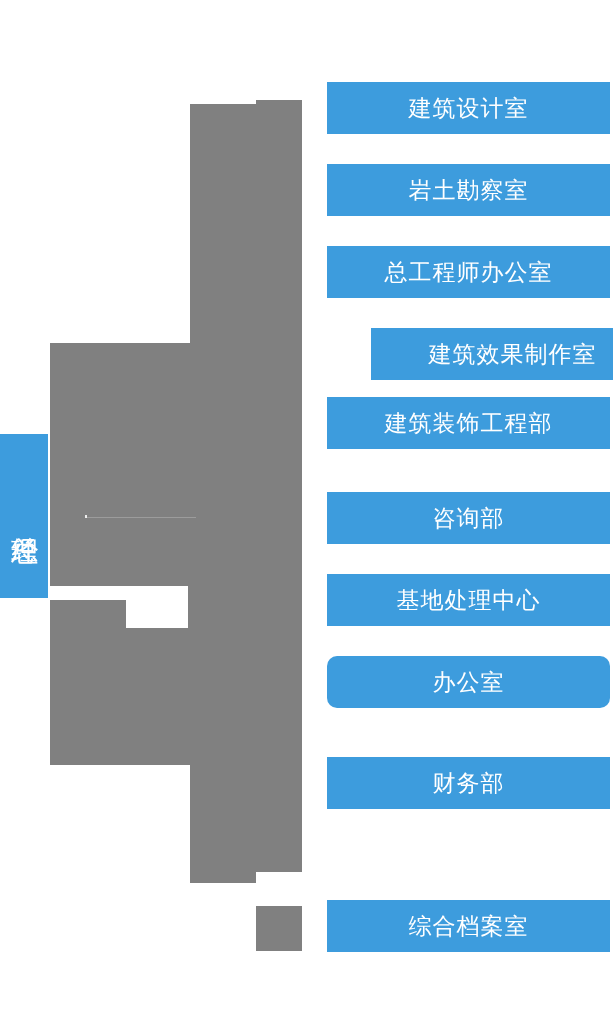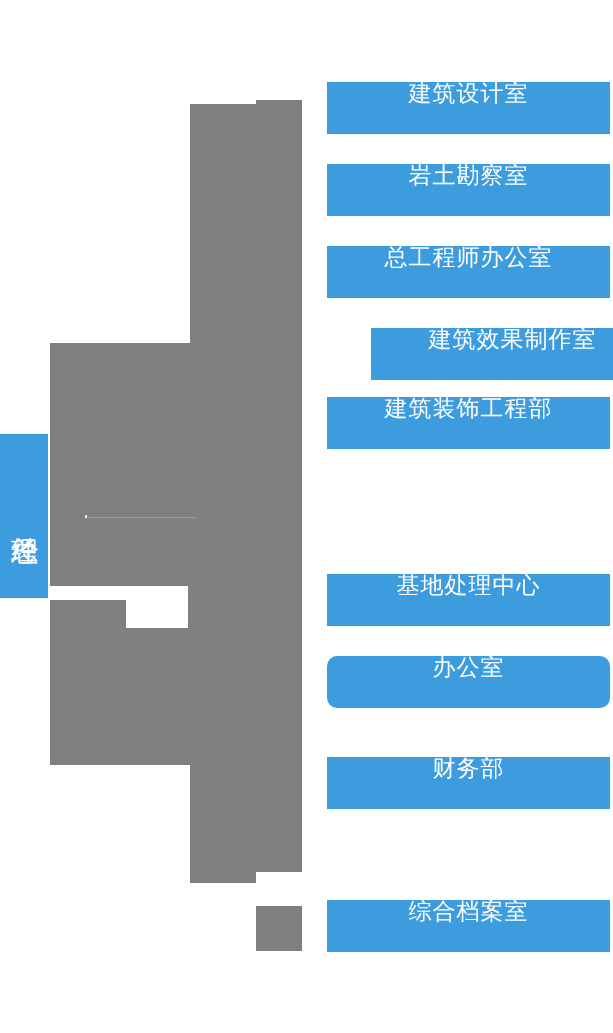--- a/index.html
+++ b/index.html
@@ -70,20 +70,21 @@
 
   
   .dept-node {
     position: absolute;
     left: 327px;
     width: 283px;
     height: 52px;
     background: #3d9cdd;
     color: #ffffff;
     display: flex;
+    align-items: center;
     justify-content: center;
     box-sizing: border-box;
     font-family: Liberation Serif, serif;
   }
   .dept-label {
     font-size: 23px;
     line-height: 1;
     letter-spacing: 1px;
     white-space: nowrap;
   }
@@ -129,20 +130,23 @@
   </div>
   <div class="dept-node" style="top:164px;">
     <span class="dept-label">岩土勘察室</span>
   </div>
   <div class="dept-node" style="top:328px;margin-left:44px;">
     <span class="dept-label">建筑效果制作室</span>
   </div>
   <div class="dept-node" style="top:397px;">
     <span class="dept-label">建筑装饰工程部</span>
   </div>
+  <div class="dept-node" style="top:492px;">
+    <span class="dept-label">咨询部</span>
+  </div>
   <div class="dept-node" style="top:574px;">
     <span class="dept-label">基地处理中心</span>
   </div>
   <div class="dept-node" style="top:656px;border-radius:10px;">
     <span class="dept-label">办公室</span>
   </div>
   <div class="dept-node" style="top:738px;margin-top:19px;">
     <span class="dept-label">财务部</span>
   </div>
   <div class="dept-node" style="top:900px;">

